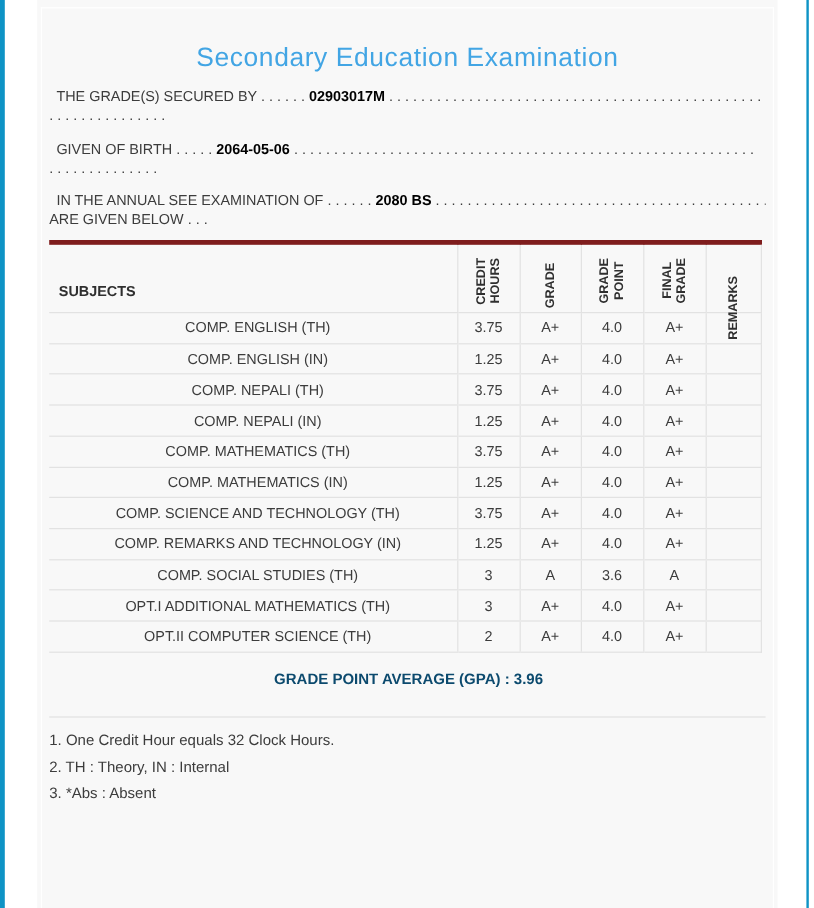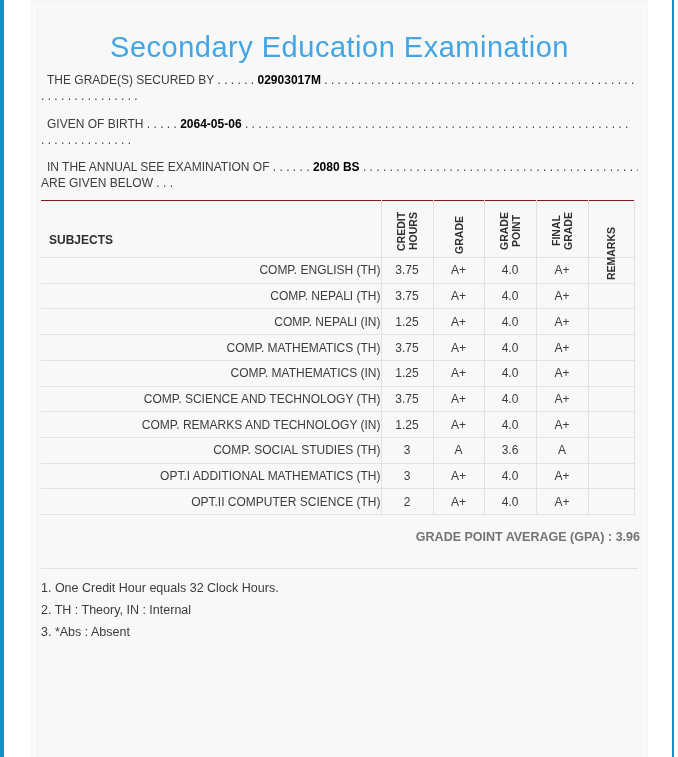--- a/index.html
+++ b/index.html
@@ -6,45 +6,45 @@
   html,body { background:#ffffff; }
   body { font-family:"Liberation Sans", sans-serif; color:#3b3b3b; }
   .stage { position:relative; width:678px; height:757px; overflow:hidden; background:#ffffff; }
 
   .edge-left  { position:absolute; left:0; top:0; width:4px;  height:757px; background:#0e93c5; }
   .edge-right { position:absolute; left:672px; top:0; width:2px; height:757px; background:#0e93c5; }
 
   .card { position:absolute; left:31px; top:0; width:617px; height:757px; background:#f8f8f8; padding:6px 3px 0; }
   .card-inner { border:1px solid #ffffff; border-bottom:none; min-height:780px; padding:0 6px; }
 
-  h1.title { margin-top:27px; text-align:center; font-size:29px; line-height:27px; font-weight:400; color:#42a5e4; letter-spacing:0.5px; }
+  h1.title { margin-top:27px; text-align:center; font-size:22px; line-height:27px; font-weight:400; color:#42a5e4; letter-spacing:0.5px; }
   h2.subtitle { margin-top:9px; text-align:center; font-size:13px; line-height:16px; font-weight:700; color:#2e2e2e; letter-spacing:0.4px; }
 
   .field { font-size:12px; line-height:15.5px; color:#3c3c3c; }
   .field .l1 { white-space:nowrap; overflow:hidden; text-indent:6px; }
   .field b { color:#000000; font-weight:700; }
   .f1 { margin-top:12px; }
   .f2 { margin-top:13px; }
   .f3 { margin-top:12px; }
 
-  table.grades { margin-top:9px; width:593px; border-collapse:collapse; table-layout:fixed; border-top:1px solid #7f1d1d; }
+  table.grades { margin-top:9px; width:593px; border-collapse:collapse; table-layout:fixed; border-top:4px solid #7f1d1d; }
   col.c-sub{width:340px} col.c-ch{width:52px} col.c-g{width:51px} col.c-gp{width:52px} col.c-fg{width:52px} col.c-rm{width:46px}
   th, td { border-bottom:1px solid #e2e2e2; font-weight:400; }
   th + th, td + td { border-left:1px solid #e2e2e2; }
   td:last-child, th:last-child { border-right:1px solid #e2e2e2; }
   th.sub-th { text-align:left; vertical-align:bottom; padding:0 0 10px 8px; font-size:12px; font-weight:700; color:#2f2f2f; }
   th.vth { height:49px; vertical-align:bottom; text-align:center; padding-bottom:3px; overflow:visible; }
   .vert { display:inline-block; vertical-align:bottom; writing-mode:vertical-rl; transform:rotate(180deg);
           font-size:10.5px; line-height:12px; font-weight:700; color:#2f2f2f; max-height:46px; white-space:normal; }
   th.vth-remarks .vert { max-height:none; position:relative; top:26px; }
   td { font-size:12px; color:#3c3c3c; height:25.7px; }
-  td.sub { padding-left:8px; text-align:right; }
+  td.sub { padding-left:8px; text-align:center; }
   td.num { text-align:center; }
 
-  .gpa-row { width:603px; text-align:right; padding:15px 4px 24px 0; font-size:12.5px; font-weight:700; color:#737373; }
+  .gpa-row { width:603px; text-align:center; padding:15px 4px 24px 0; font-size:12.5px; font-weight:700; color:#0c4a6e; }
   .notes { border-top:1px solid #e2e2e2; padding-top:8px; font-size:12.5px; color:#3c3c3c; }
   .note { line-height:22px; }
 </style>
 </head>
 <body>
 
 <div class="stage">
   <div class="edge-left"></div>
   <div class="edge-right"></div>
 
@@ -90,20 +90,28 @@
         <tbody id="rows-body">
         <tr>
           <td class="sub">COMP. ENGLISH (TH)</td>
           <td class="num">3.75</td>
           <td class="num">A+</td>
           <td class="num">4.0</td>
           <td class="num">A+</td>
           <td class="num"></td>
         </tr>
 
+        <tr>
+          <td class="sub">COMP. ENGLISH (IN)</td>
+          <td class="num">1.25</td>
+          <td class="num">A+</td>
+          <td class="num">4.0</td>
+          <td class="num">A+</td>
+          <td class="num"></td>
+        </tr>
 
         <tr>
           <td class="sub">COMP. NEPALI (TH)</td>
           <td class="num">3.75</td>
           <td class="num">A+</td>
           <td class="num">4.0</td>
           <td class="num">A+</td>
           <td class="num"></td>
         </tr>
 

